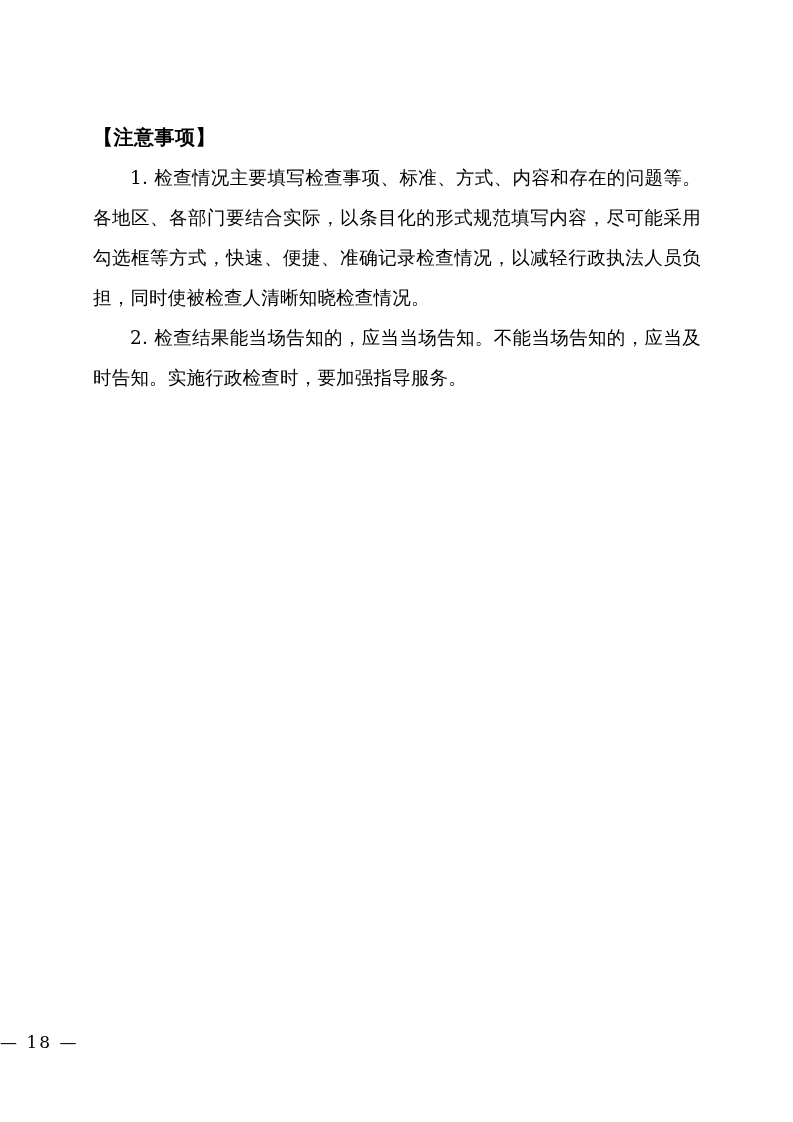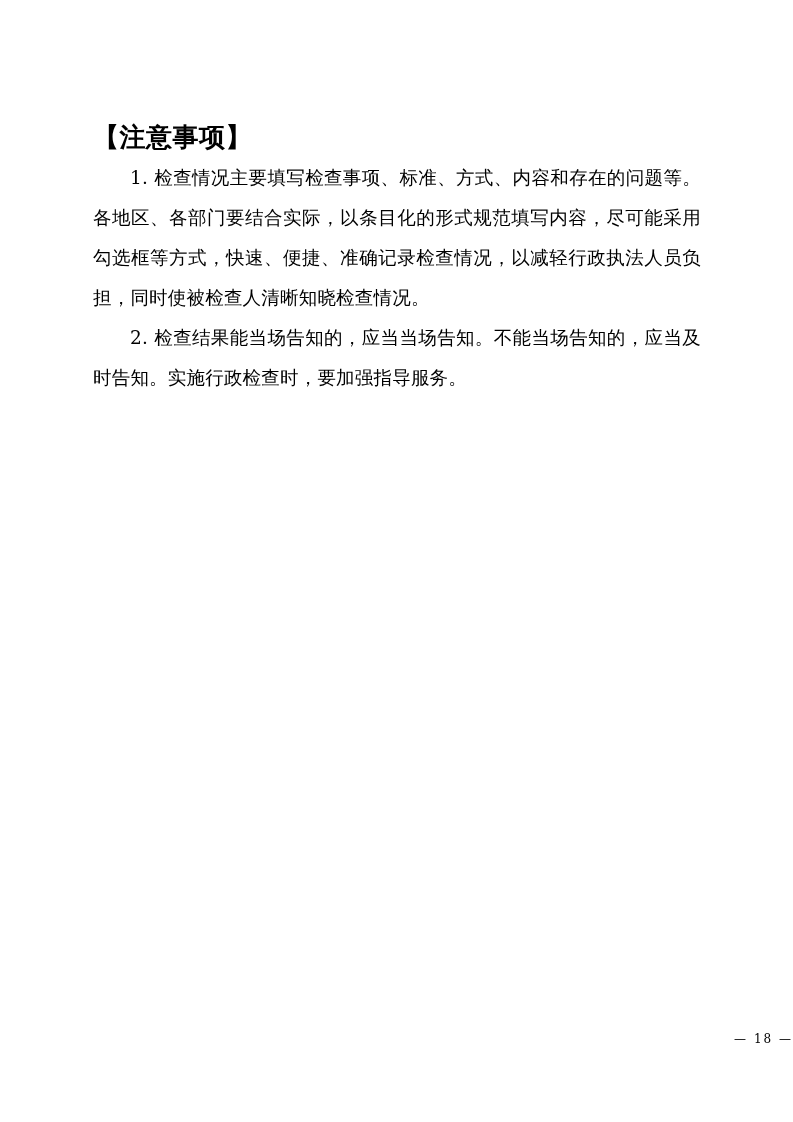--- a/index.html
+++ b/index.html
@@ -22,44 +22,44 @@
   }
   .content {
     position: absolute;
     left: 93px;
     top: 122px;
     width: 608px;
   }
   .section-title {
     font-family: "DejaVu Serif", "Liberation Serif", serif;
     font-weight: bold;
-    font-size: 26px;
+    font-size: 20px;
     line-height: 30px;
     letter-spacing: 0.5px;
     margin: 0 0 6px 0;
     white-space: nowrap;
   }
   .para {
     font-family: "DejaVu Serif", "Liberation Serif", serif;
     font-size: 18.5px;
     line-height: 40px;
     text-align: justify;
     text-justify: inter-ideograph;
     text-indent: 2em;
     margin: 0;
     letter-spacing: 0.2px;
   }
   .page-number {
     position: absolute;
     left: 0;
     right: 0;
     top: 1032px;
-    text-align: right;
+    text-align: left;
     font-family: "DejaVu Serif", "Liberation Serif", serif;
-    font-size: 12px;
+    font-size: 17px;
     letter-spacing: 2px;
   }
 </style>
 </head>
 <body>
 
 <div class="page">
 
   <div class="content">
 

